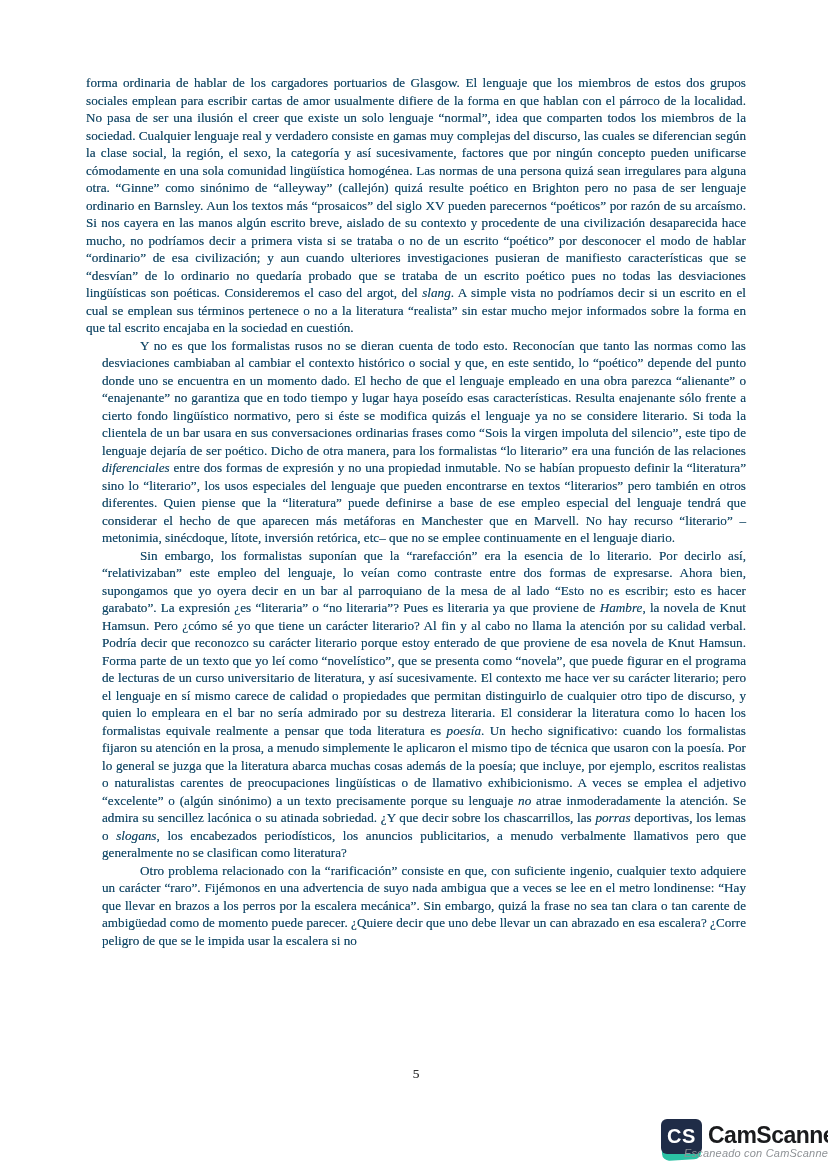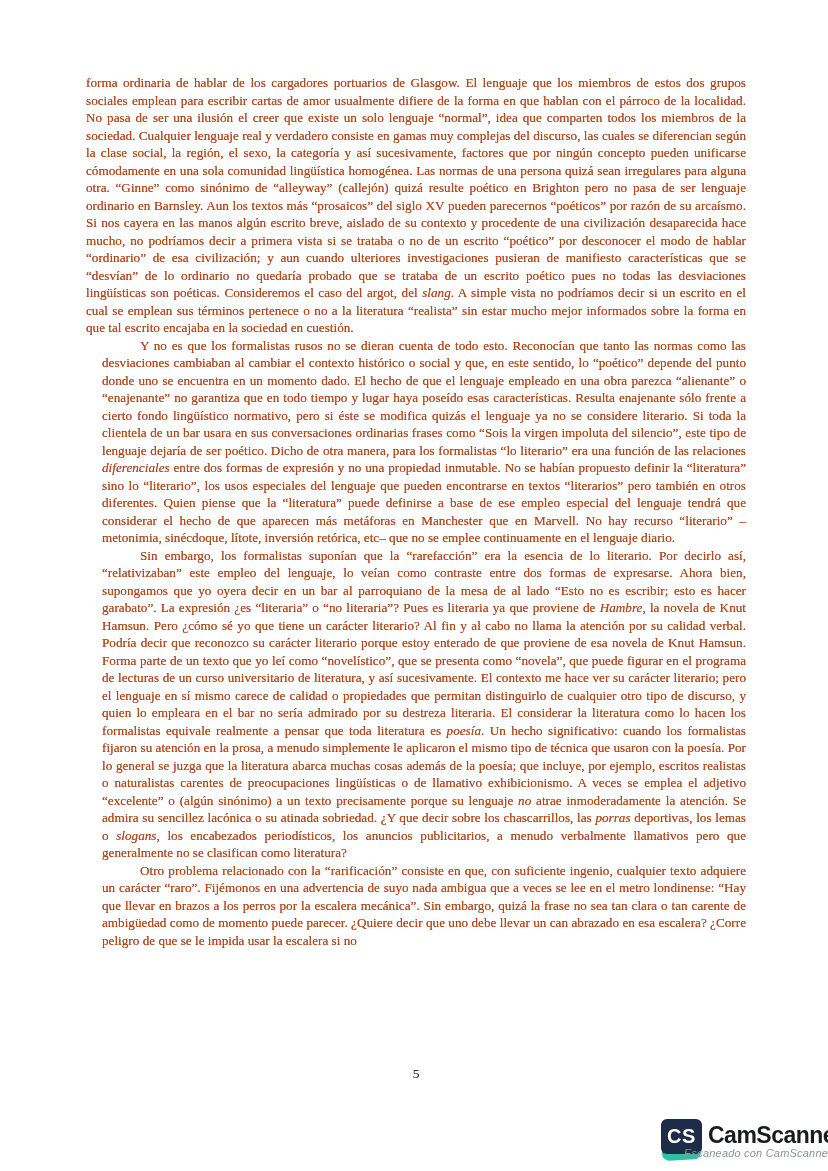--- a/index.html
+++ b/index.html
@@ -13,21 +13,21 @@
     height: 1171px;
     background: #ffffff;
     overflow: hidden;
     font-family: "Liberation Serif", serif;
   }
   .text-block {
     position: absolute;
     left: 86px;
     top: 74px;
     width: 660px;
-    color: #c2410c;
+    color: #0c4a6e;
     font-size: 13.2px;
     line-height: 17.5px;
     text-align: justify;
     text-shadow: 0 0 0.4px rgba(40,40,40,0.55); 
   }
   p.paragraph {
     margin: 0;
     padding: 0;
   }
   p.paragraph.indent {

